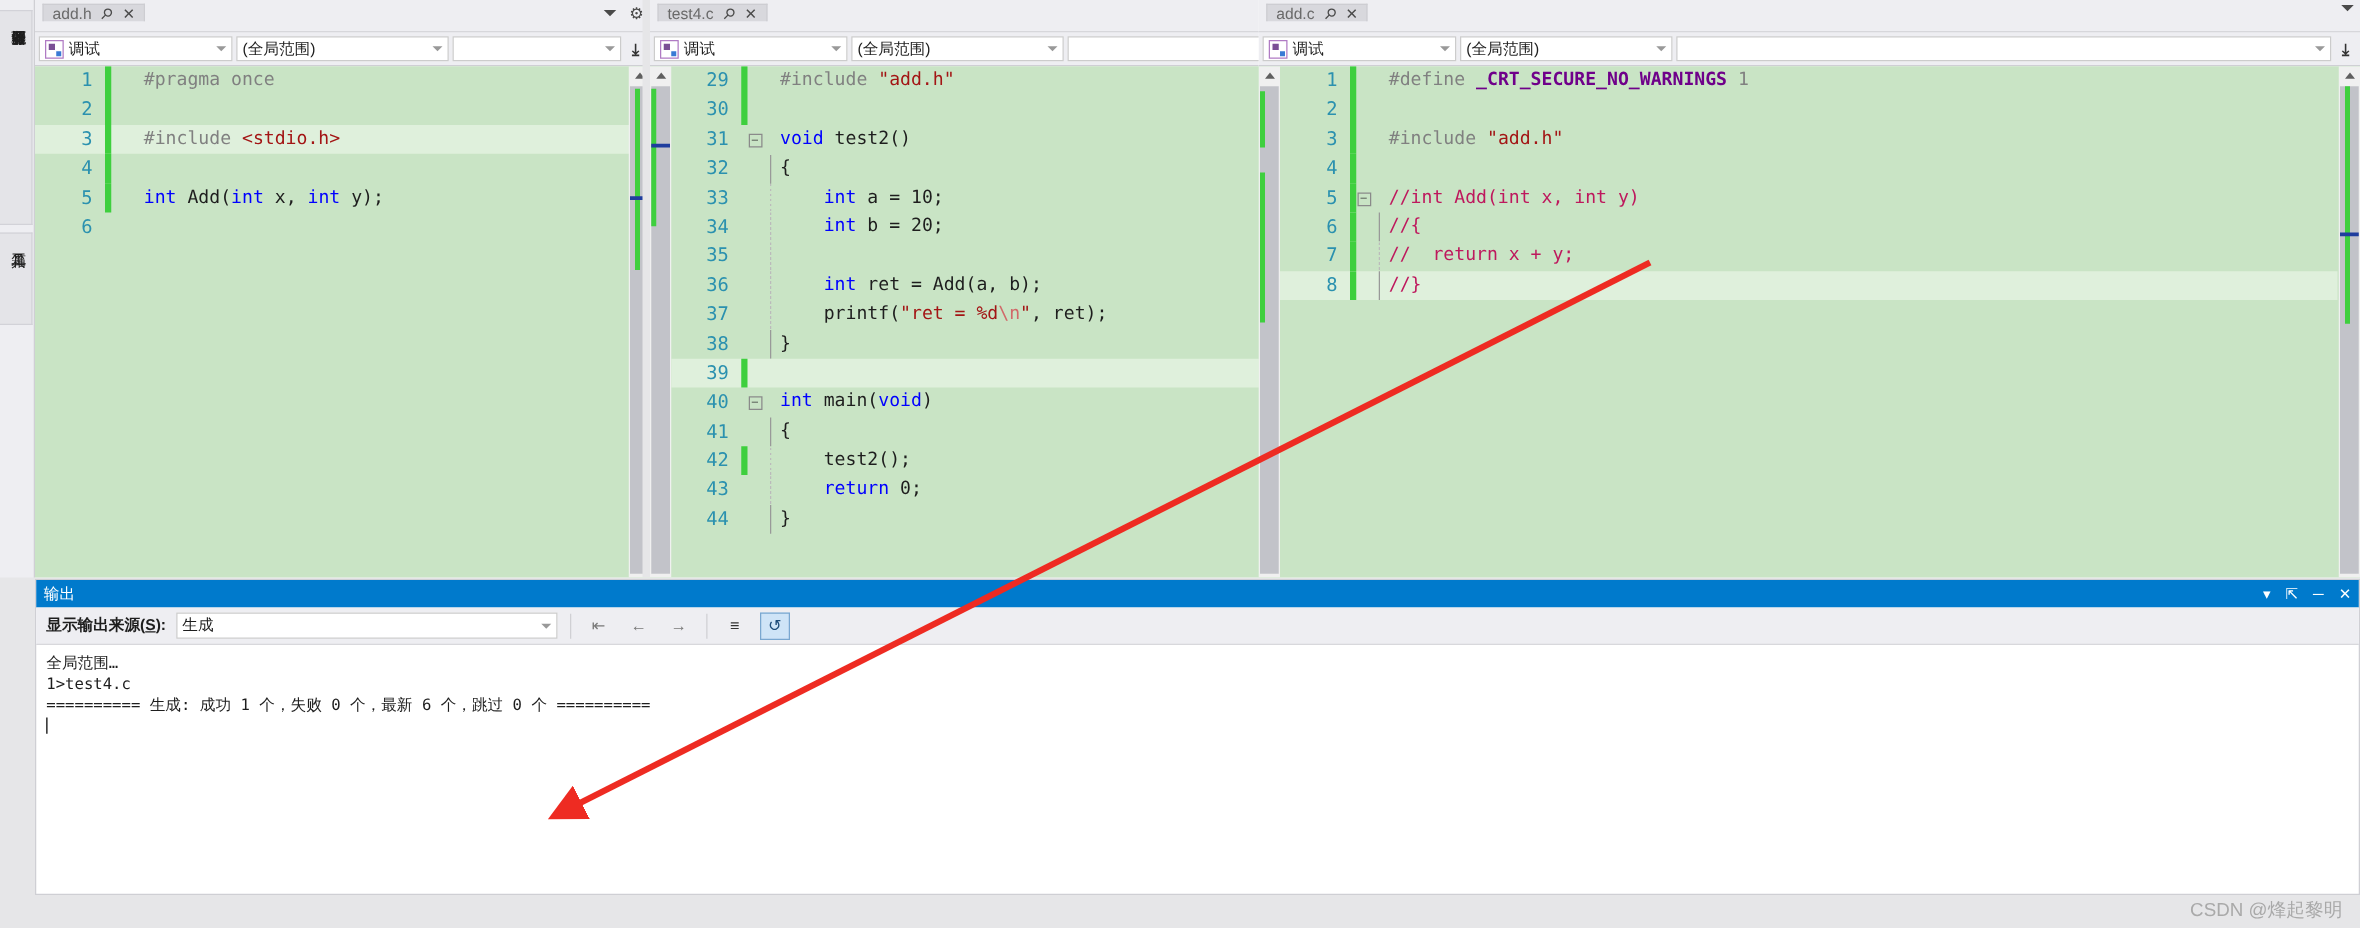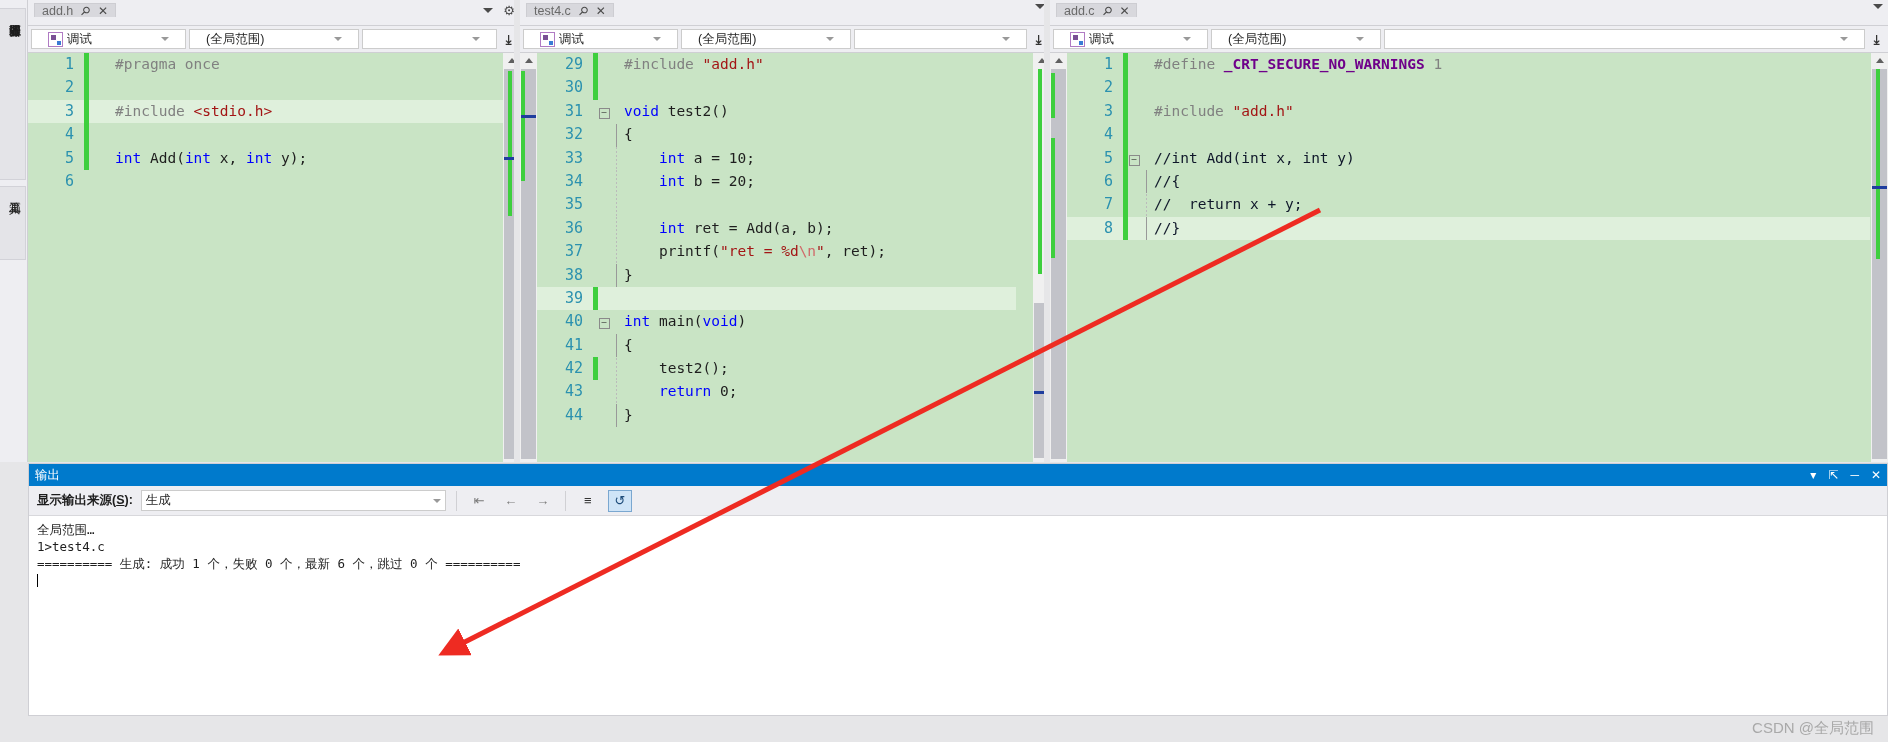--- a/index.html
+++ b/index.html
@@ -41,21 +41,21 @@
   .panes{
     position:absolute;left:28px;top:0;right:0;height:462px;
   }
   .pane{
     position:absolute;top:0;bottom:0;
     background:#ffffff;
     box-sizing:border-box;
   }
   .pane.p1{left:0;width:492px;}
   .pane.p2{left:492px;width:530px;}
-  .pane.p3{left:1022px;right:0;}
+  .pane.p3{left:979px;right:0;}
 
   .pane-divider{
     position:absolute;top:0;bottom:0;width:6px;background:#e6e6e8;
   }
 
   
   .tabstrip{
     position:relative;height:26px;background:#eeeef2;
     border-bottom:1px solid #cfcfd4;
     box-sizing:border-box;
@@ -90,21 +90,21 @@
     display:flex;align-items:center;
     padding:0 3px;
     box-sizing:border-box;
     gap:3px;
   }
   .combo{
     height:20px;background:#ffffff;border:1px solid #cccccc;
     display:flex;align-items:center;
     font-size:12.5px;color:#1e1e1e;
     box-sizing:border-box;
-    padding:0 16px;
+    padding:0 4px;
     position:relative;
   }
   .combo .cb-text{flex:1;white-space:nowrap;overflow:hidden;}
   .combo .cb-arrow{
     width:0;height:0;margin-left:4px;
     border-left:4px solid transparent;border-right:4px solid transparent;
     border-top:4px solid #999;
   }
   .combo.scope-ico .sico{
     width:13px;height:13px;margin-right:4px;
@@ -177,21 +177,21 @@
   .guide.bar:before{content:"";display:inline-block;width:1px;height:23px;background:#999;vertical-align:middle;}
   .guide.dot:before{content:"";display:inline-block;width:1px;height:23px;
     background:repeating-linear-gradient(#bbb 0 2px,transparent 2px 4px);vertical-align:middle;}
   .ctext{flex:1;padding-left:2px;}
   .hl-line{background:#dff0dc;}
 
   
   .k{color:#0000ff;}
   .pp{color:#808080;}
   .str{color:#a31515;}
-  .cmt{color:#0f172a;}
+  .cmt{color:#be185d;}
   .mac{color:#6f008a;font-weight:bold;}
   .num{color:#1e1e1e;text-align:center;}
   .pl{color:#1e1e1e;}
   .esc{color:#d16969;}
 
   
   .outpanel{
     position:absolute;left:28px;top:463px;right:0;bottom:26px;
     background:#ffffff;border:1px solid #cfcfd4;box-sizing:border-box;
   }
@@ -416,13 +416,13 @@
 <svg class="annot" viewBox="0 0 1888 742">
   <defs>
     <marker id="arrowhead" markerWidth="6" markerHeight="6" refX="4.5" refY="3" orient="auto">
       <polygon points="0,0 6,3 0,6" fill="#ee2b22"></polygon>
     </marker>
   </defs>
   <line x1="1320" y1="210" x2="445" y2="652" stroke="#ee2b22" stroke-width="5" marker-end="url(#arrowhead)"></line>
 </svg>
 
 <div class="statusbar"></div>
-<div class="watermark">CSDN @全局范围</div>
+<div class="watermark">CSDN @烽起黎明</div>
 
 </body></html>

